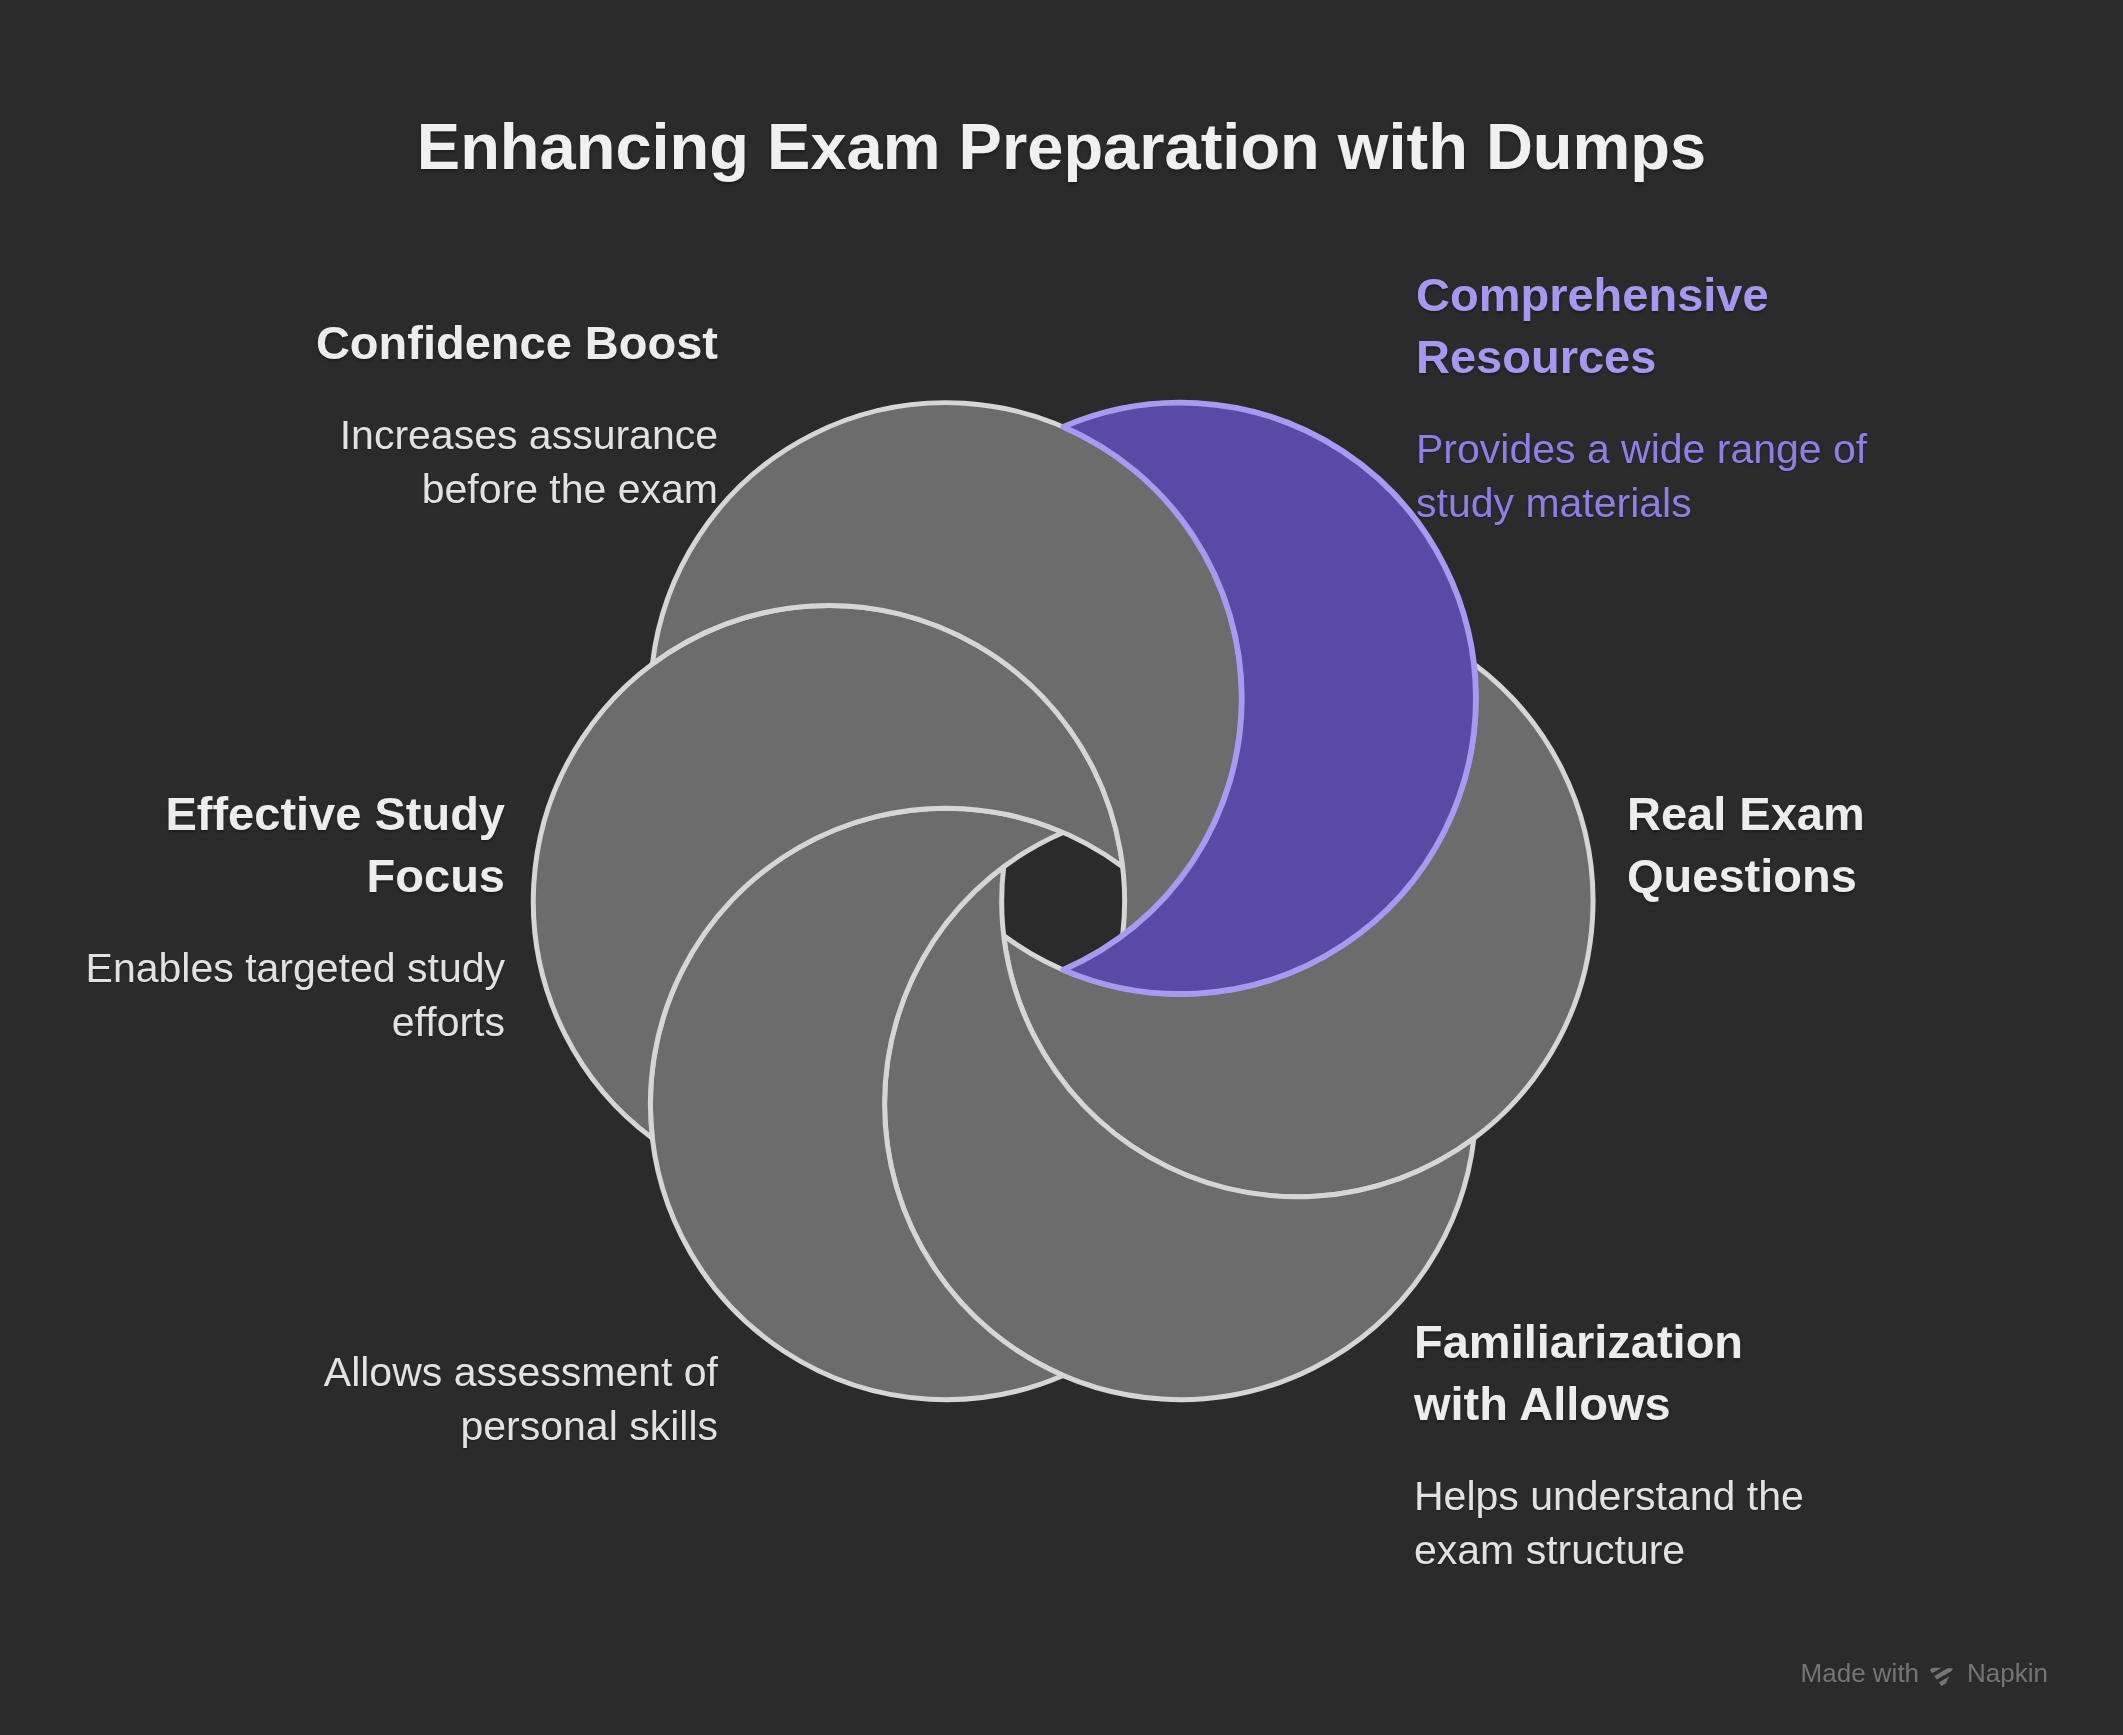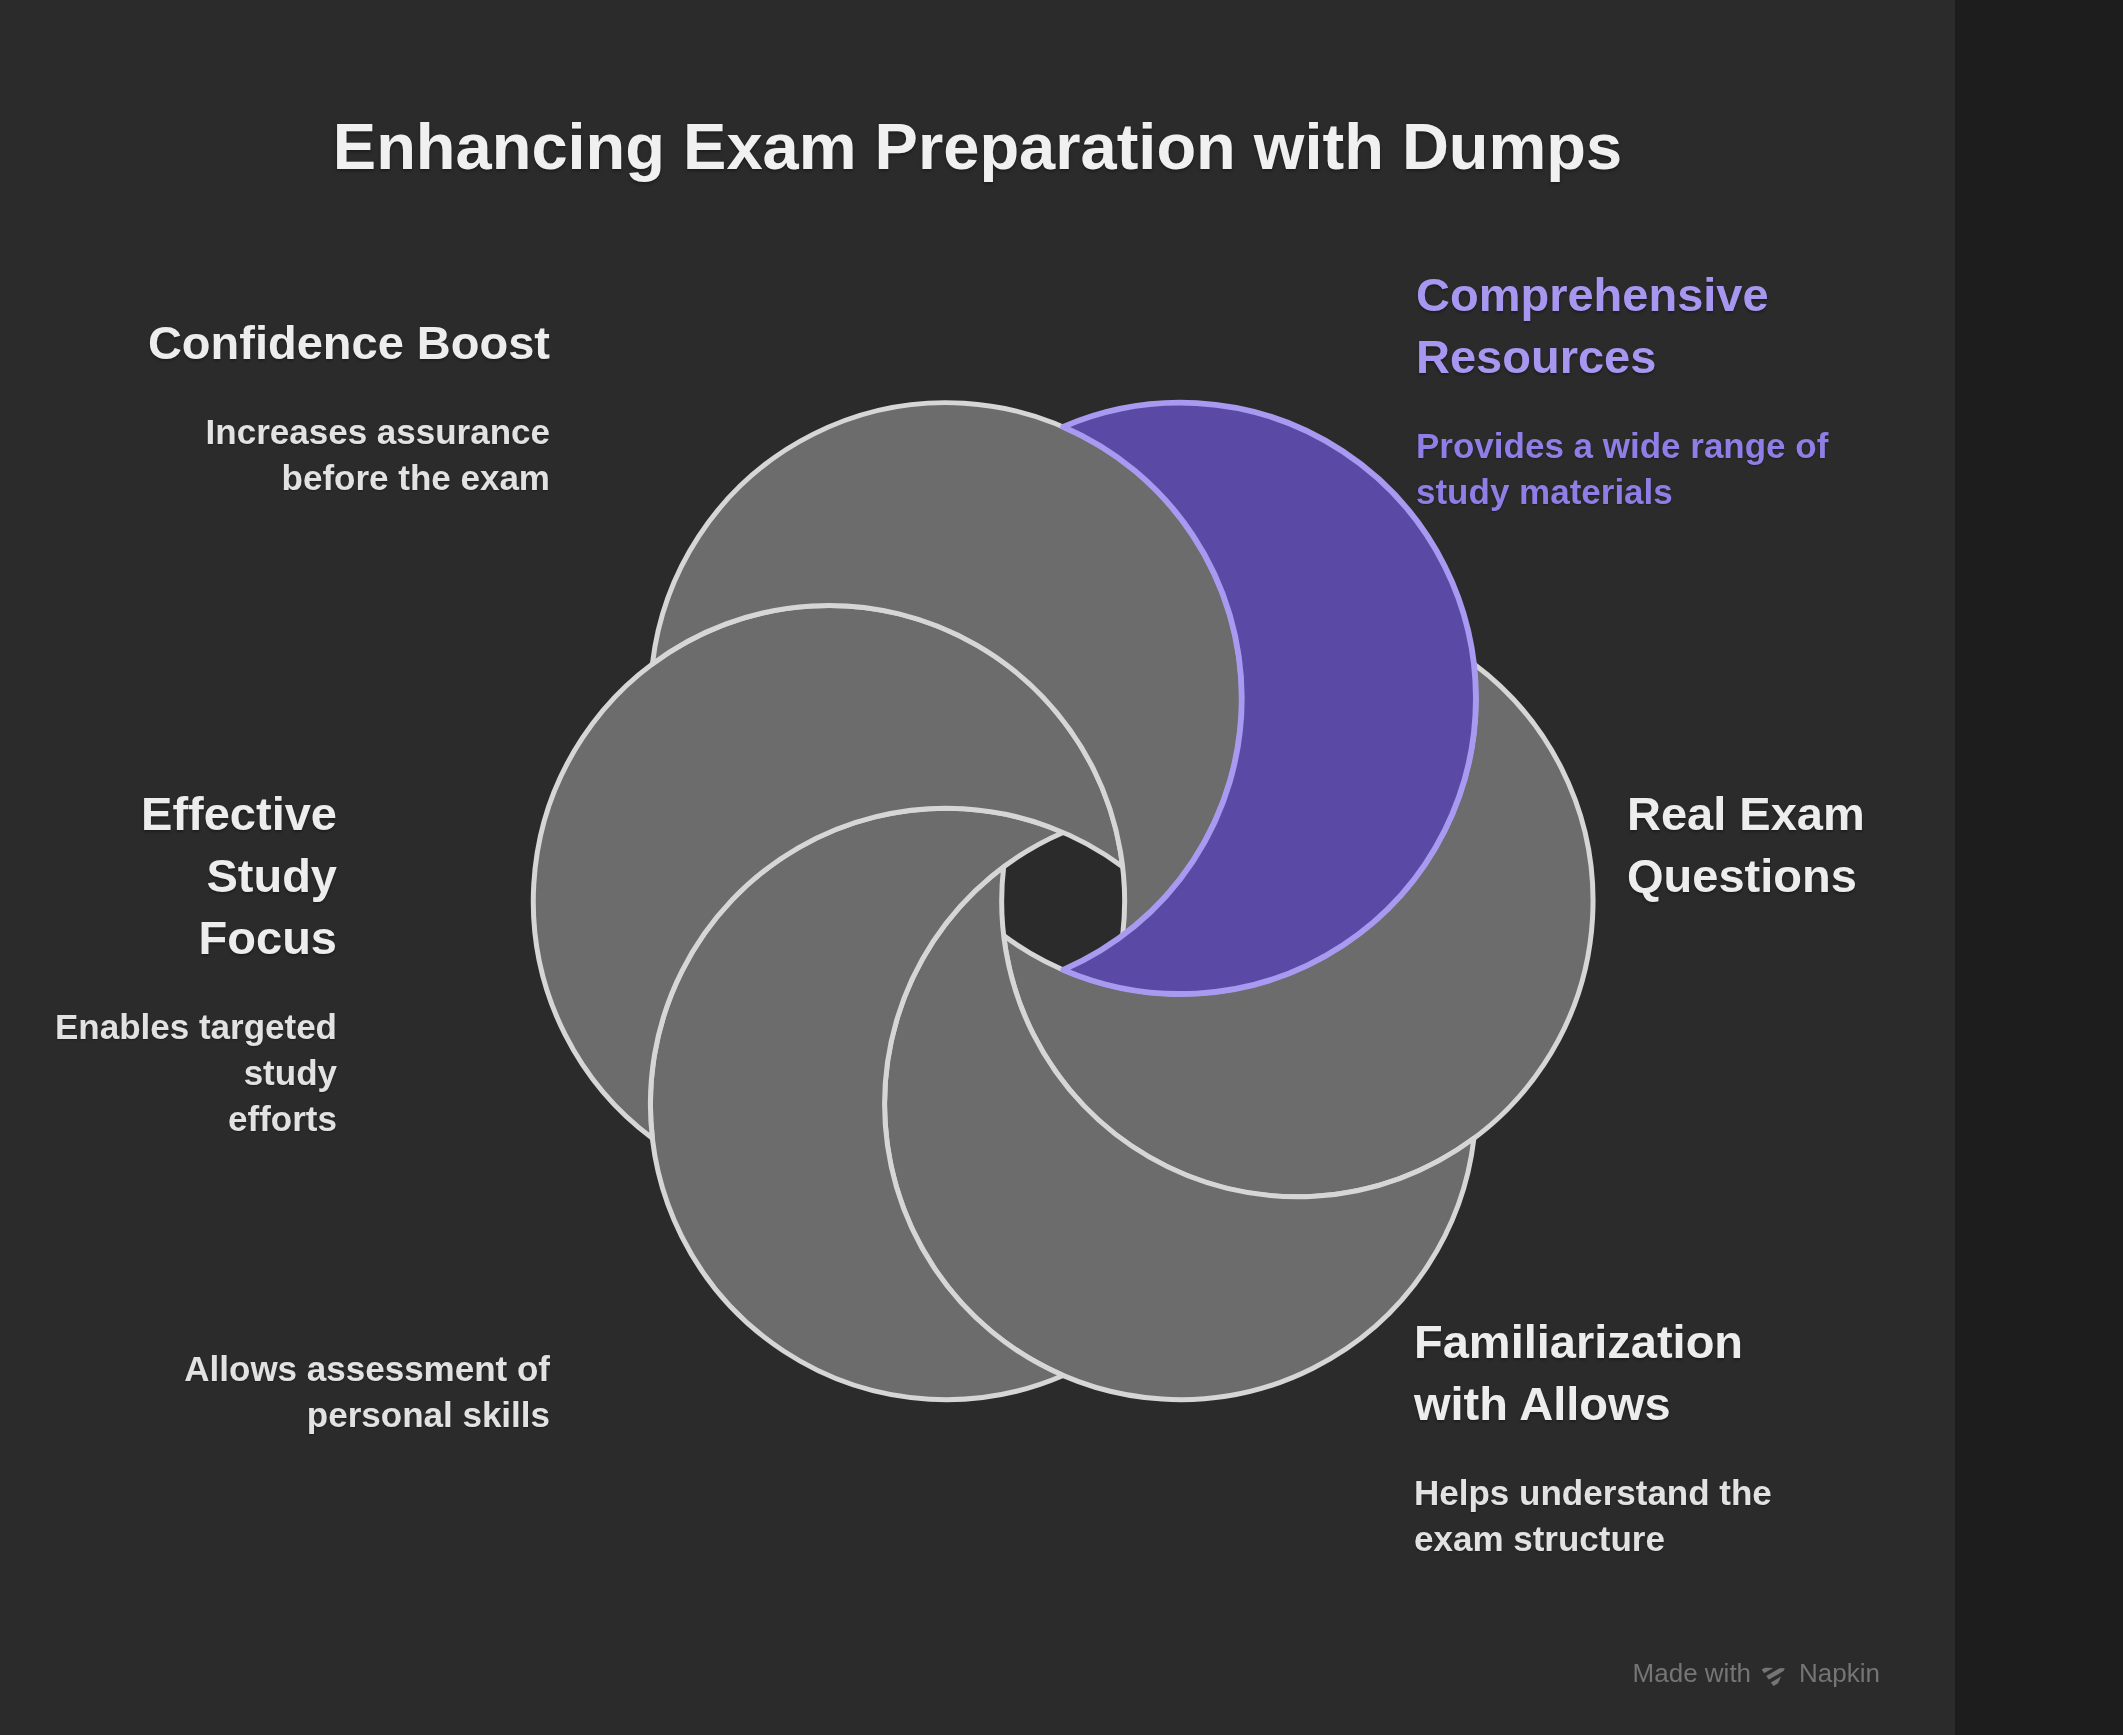--- a/index.html
+++ b/index.html
@@ -11,21 +11,21 @@
     --title-color:#f0f0f0;
     --heading-color:#ededed;
     --body-color:#e2e2e2;
     --accent-heading:#a797f1;
     --accent-body:#8f7ee6;
     --watermark-color:#757575;
   }
   html,body{margin:0;padding:0;background:#1d1d1d;}
   .canvas{
     position:relative;
-    width:1955px;height:1735px;
+    width:2123px;height:1735px;
     background:var(--bg);
     overflow:hidden;
     font-family:"Liberation Sans", sans-serif;
   }
   .flower{position:absolute;left:0;top:0;}
   .petal-gray{fill:var(--petal-gray);stroke:var(--petal-gray-stroke);stroke-width:6;stroke-linejoin:round;}
   .petal-purple{fill:var(--petal-purple);stroke:var(--petal-purple-stroke);stroke-width:7;stroke-linejoin:round;}
   .title{
     position:absolute;left:0;right:0;top:108px;
     text-align:center;
@@ -36,21 +36,21 @@
   .label{position:absolute;max-width:465px;}
   .label h2{
     margin:0;
     font-size:47px;font-weight:700;line-height:1.32;
     color:var(--heading-color);
     white-space:pre-line;
     text-shadow:0 1.7px 2.5px rgba(0,0,0,.3);
   }
   .label p{
     margin:35px 0 0 0;
-    font-size:35px;font-weight:700;line-height:1.31;
+    font-size:41px;font-weight:400;line-height:1.31;
     color:var(--body-color);
     white-space:pre-line;
     text-shadow:0 0.8px 1.7px rgba(0,0,0,.3);
   }
   .align-right{text-align:right;}
   .align-left{text-align:left;}
   .label.accent h2{color:var(--accent-heading);}
   .label.accent p{color:var(--accent-body);}
   .watermark{
     position:absolute;top:1658px;right:75px;

